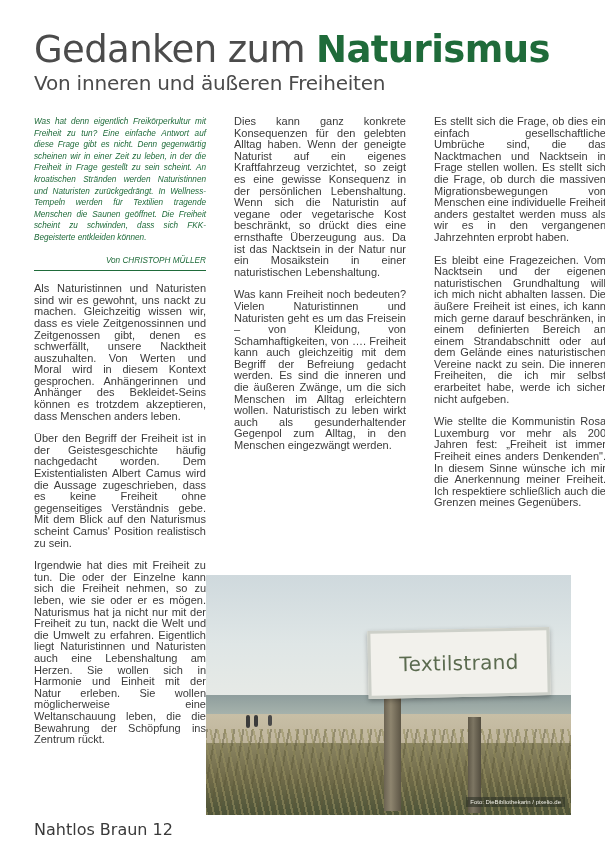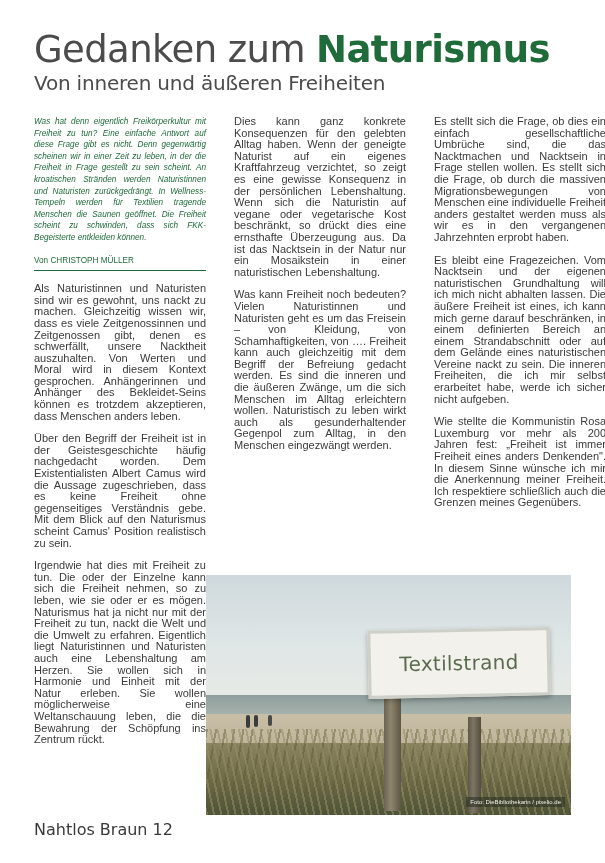--- a/index.html
+++ b/index.html
@@ -59,24 +59,26 @@
     text-align:justify;
     color:#3a3a3a;
   }
   .lead p{
     font-style:italic;
     color:#1f6b3a;
     font-size:8.2px;
     line-height:11.6px;
   }
   .byline{
+    font-style:italic;
     color:#1f6b3a;
     font-size:8.2px;
     line-height:11.6px;
-    margin:0 0 4px 0;
+    margin:0 0 4px 12px;
+    text-align:right;
   }
   .rule{
     height:1px;
     background:#1f6b3a;
     margin:0 0 12px 0;
     width:100%;
   }
 
   
   .photo{

